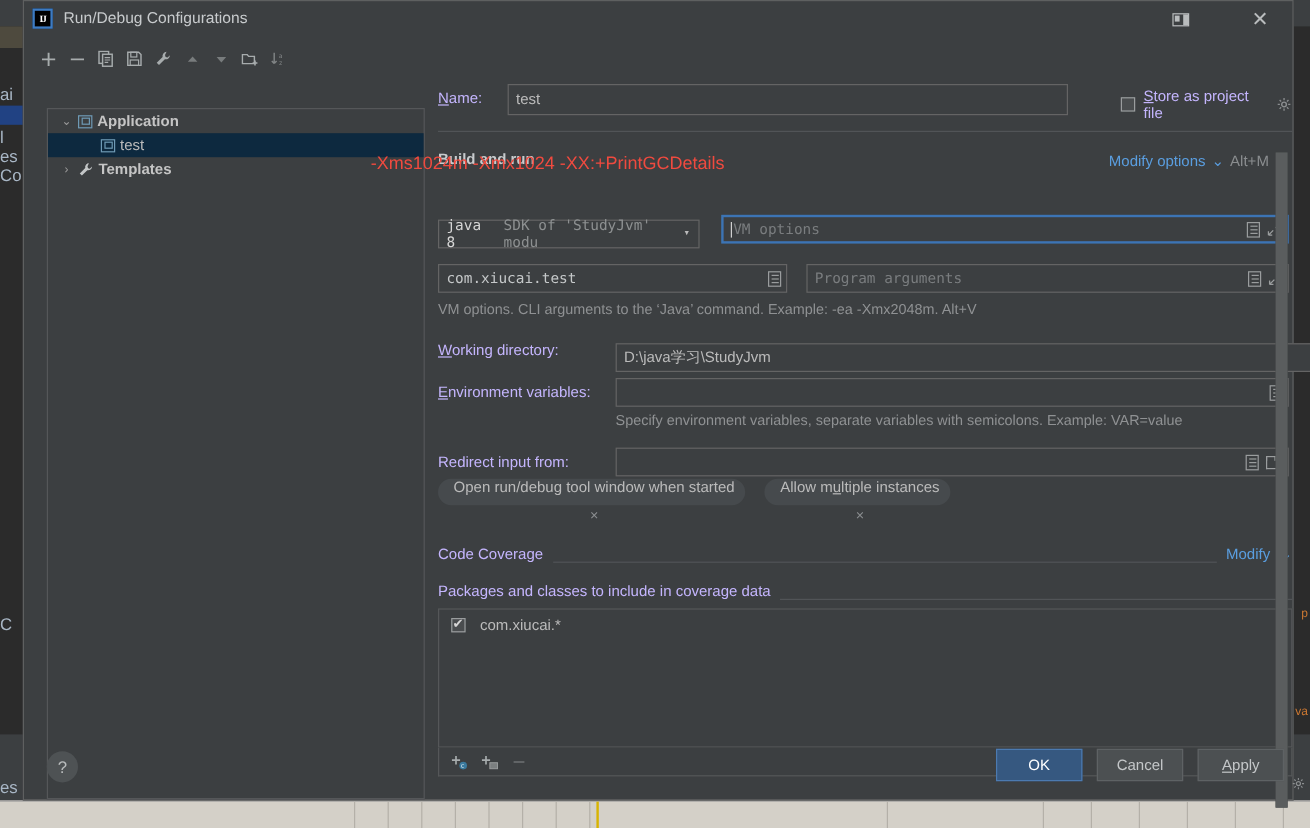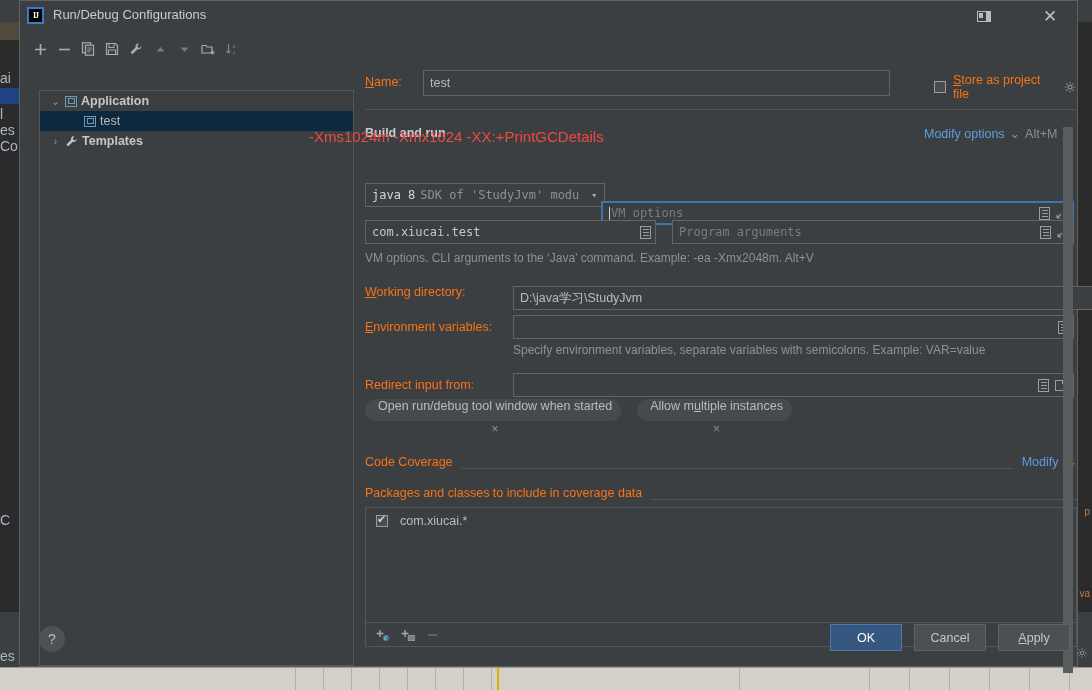--- a/index.html
+++ b/index.html
@@ -60,21 +60,21 @@
   .tree-row.indent { padding-left:44px; }
   .chev { width:11px; font-size:10px; color:#9a9a9a; display:inline-block; text-align:center; }
   .node-label { font-weight:bold; color:#c5c5c5; }
   .node-label.plain { font-weight:normal; color:#bbbbbb; }
   .app-icon { width:12px; height:11px; border:1.4px solid #6e9ab5; position:relative; flex:none; }
   .app-icon::after { content:""; position:absolute; left:1.5px; top:1.5px; right:1.5px; bottom:1.5px; border:1px solid #6e9ab5; }
 
   
   .right-pane { position:absolute; left:340px; top:30px; right:0; bottom:32px; }
   .row { display:flex; align-items:center; }
-  .lbl { font-size:12.5px; color:#f97316; }
+  .lbl { font-size:12.5px; color:#c4b5fd; }
   .u { text-decoration:underline; }
 
   .field {
     background:#3c3f41; border:1px solid #646464; height:24px;
     display:flex; align-items:center; position:relative; color:#bbbbbb; font-size:12.5px;
     padding:0 6px;
   }
   .field.mono { font-family:"DejaVu Sans Mono", monospace; font-size:12px; }
   .field.focused { border:2px solid #3c74b4; }
   .field .ph { color:#7a7d7f; }
@@ -286,27 +286,27 @@
 
         <div style="position:absolute;left:5px;top:48px;width:712px;height:1px;background:#515457;"></div>
 
         <div class="lbl" style="position:absolute;left:5px;top:65px;font-weight:bold;color:#c8cbcd;">Build and run</div>
         <div style="position:absolute;left:564px;top:65px;display:flex;align-items:center;gap:5px;">
           <span class="link">Modify options</span>
           <span class="link">⌄</span>
           <span class="accel">Alt+M</span>
         </div>
 
-        <div class="field mono" style="position:absolute;left:5px;top:122px;width:240px;">
+        <div class="field mono" style="position:absolute;left:5px;top:122px;width:218px;">
           <span style="color:#d6d6d6;">java 8</span>
           <span style="margin-left:5px;color:#8d9091;">SDK of 'StudyJvm' modu</span>
           <span class="caret" style="position:absolute;right:7px;">▾</span>
         </div>
 
-        <div class="field mono focused" style="position:absolute;left:241px;top:140px;width:473px;">
+        <div class="field mono focused" style="position:absolute;left:241px;top:118px;width:473px;">
           <span style="border-left:1px solid #d0d0d0;height:13px;margin-right:1px;"></span>
           <span class="ph">VM options</span>
           <span class="field-icons">
             <span class="ico-list"></span>
             <span class="ico-expand">
               <svg width="12" height="12" viewBox="0 0 12 12">
                 <path d="M11 1L7 5M11 1v3.2M11 1H7.8M1 11l4-4M1 11V7.8M1 11h3.2" stroke="#9a9d9e" stroke-width="1.1" fill="none"></path>
               </svg>
             </span>
           </span>

